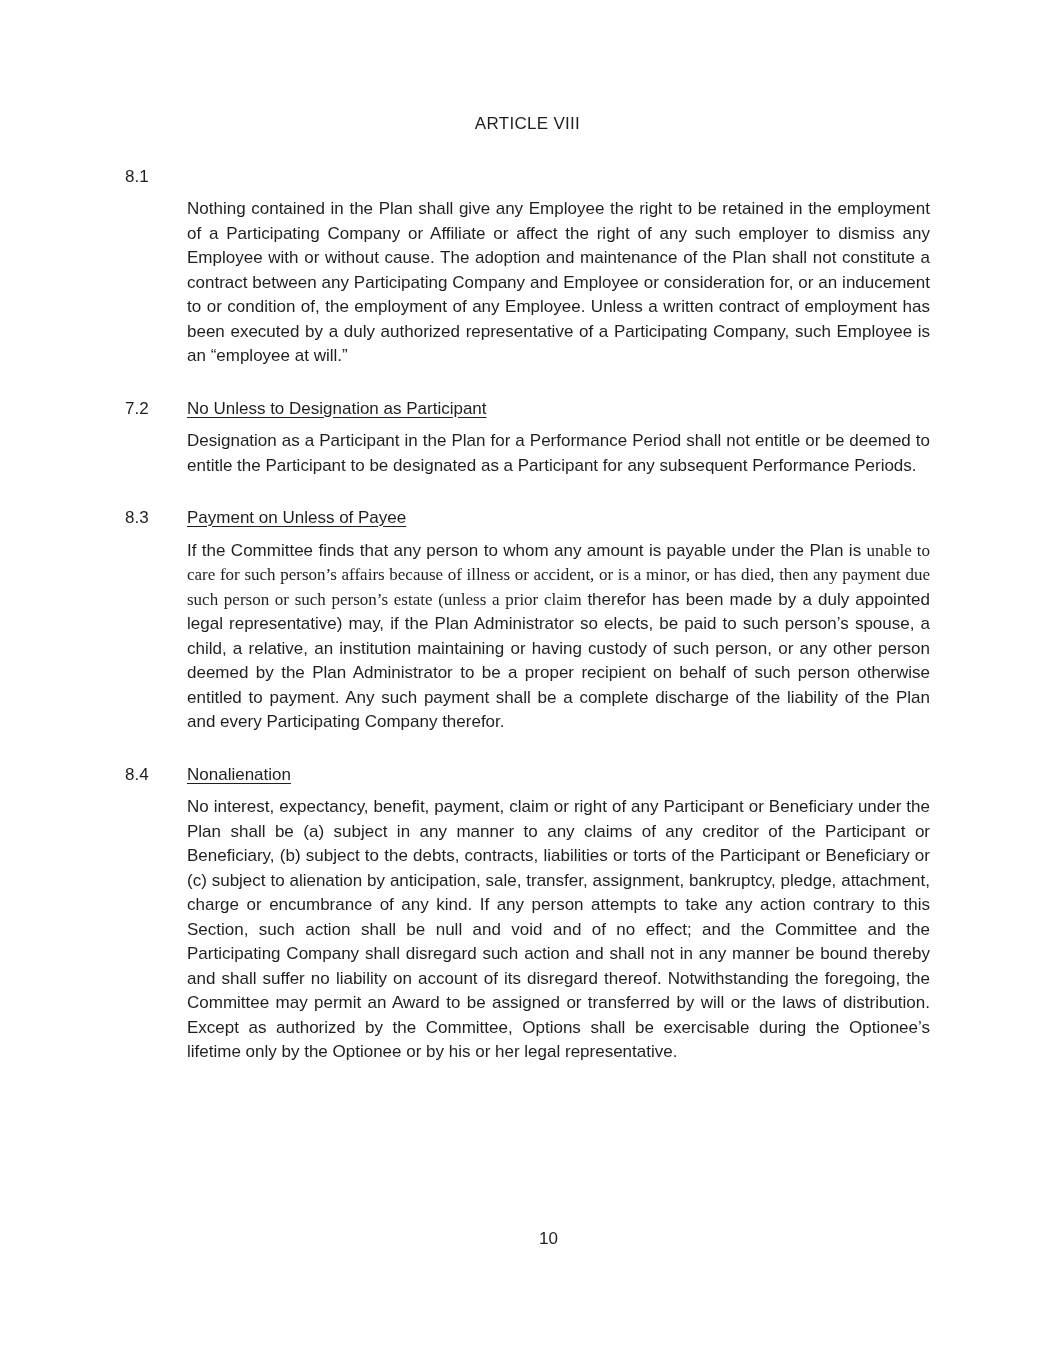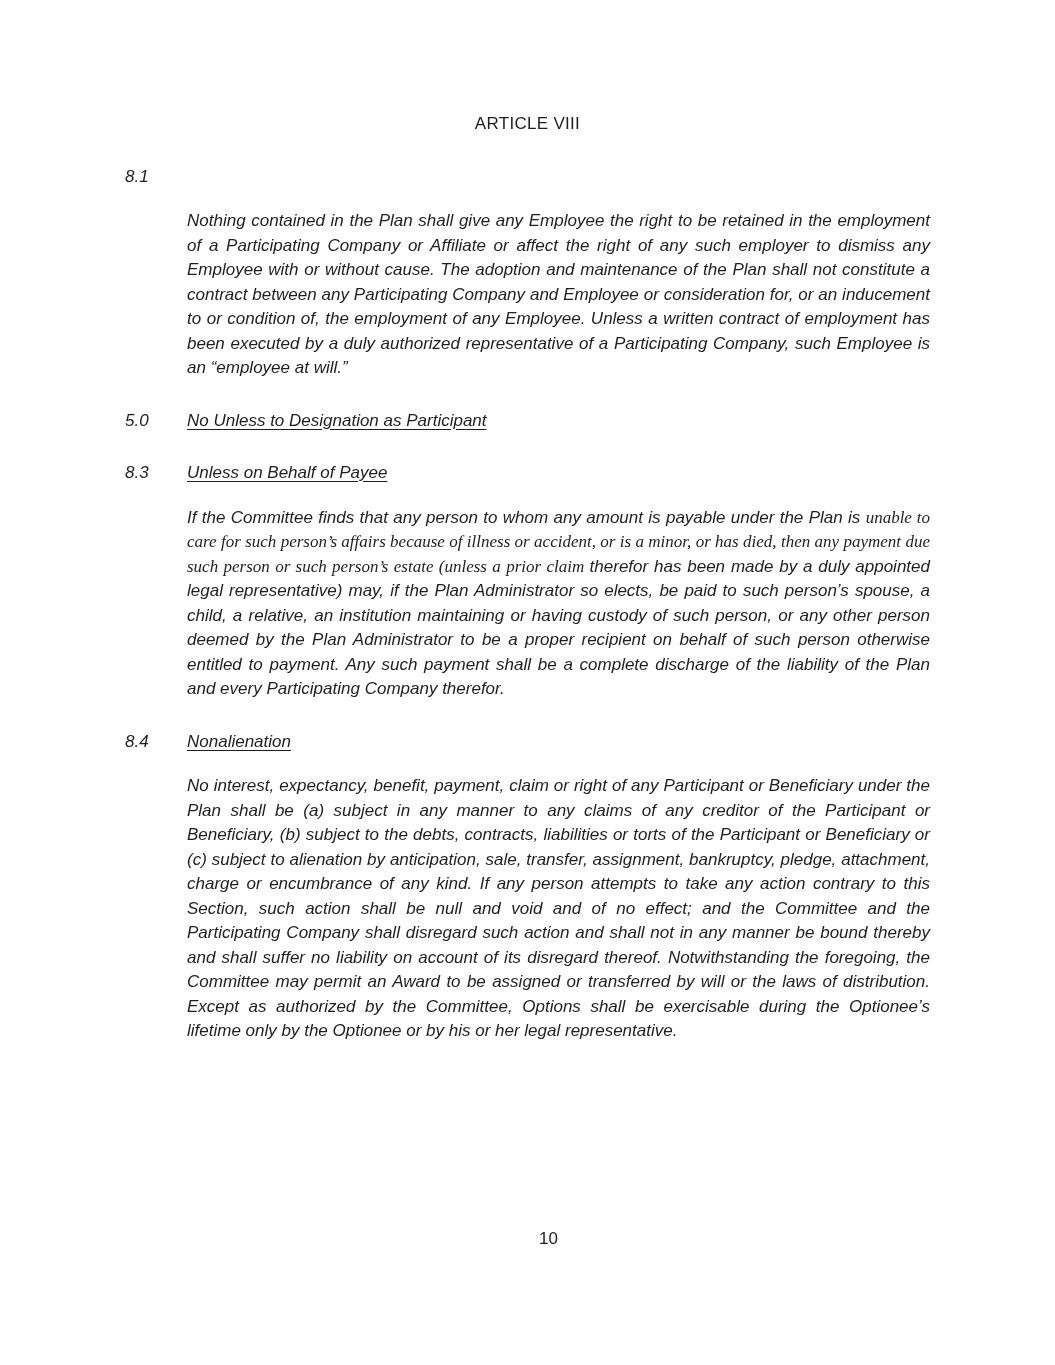--- a/index.html
+++ b/index.html
@@ -18,36 +18,35 @@
     line-height: 24.5px;
     overflow: hidden;
   }
   .doc-title {
     text-align: center;
     margin-bottom: 20px;
     letter-spacing: 0.3px;
   }
   .section {
     margin-top: 28px;
-    font-style: italic;
   }
   .section-head {
     display: flex;
   }
   .sec-num {
     width: 62px;
     flex: 0 0 62px;
   }
   .sec-title {
     text-decoration: underline;
     text-underline-offset: 3px;
   }
   p.body {
     margin-left: 62px;
-    margin-top: 20px;
+    margin-top: 8px;
     text-align: justify;
   }
   .serif {
     font-family: "Liberation Serif", serif;
   }
   .page-number {
     position: absolute;
     bottom: 62px;
     left: 0;
     right: 0;
@@ -66,29 +65,30 @@
 
   <div class="section">
     <div class="section-head">
       <span class="sec-num">8.1</span>
     </div>
     <p class="body">Nothing contained in the Plan shall give any Employee the right to be retained in the employment of a Participating Company or Affiliate or affect the right of any such employer to dismiss any Employee with or without cause.  The adoption and maintenance of the Plan shall not constitute a contract between any Participating Company and Employee or consideration for, or an inducement to or condition of, the employment of any Employee.  Unless a written contract of employment has been executed by a duly authorized representative of a Participating Company, such Employee is an “employee at will.”</p>
   </div>
 
   <div class="section">
     <div class="section-head">
-      <span class="sec-num">5.0</span>
+      <span class="sec-num">7.2</span>
       <span class="sec-title">No Unless to Designation as Participant</span>
     </div>
+    <p class="body">Designation as a Participant in the Plan for a Performance Period shall not entitle or be deemed to entitle the Participant to be designated as a Participant for any subsequent Performance Periods.</p>
   </div>
 
   <div class="section">
     <div class="section-head">
       <span class="sec-num">8.3</span>
-      <span class="sec-title">Unless on Behalf of Payee</span>
+      <span class="sec-title">Payment on Unless of Payee</span>
     </div>
     <p class="body"><span>If the Committee finds that any person to whom any amount is payable under the Plan is </span><span class="serif">unable to care for such person’s affairs because of illness or accident, or is a minor, or has died, then any payment due such person or such person’s estate (unless a prior claim </span><span>therefor has been made by a duly appointed legal representative) may, if the Plan Administrator so elects, be paid to such person’s spouse, a child, a relative, an institution maintaining or having custody of such person, or any other person deemed by the Plan Administrator to be a proper recipient on behalf of such person otherwise entitled to payment.  Any such payment shall be a complete discharge of the liability of the Plan and every Participating Company therefor.</span></p>
   </div>
 
   <div class="section">
     <div class="section-head">
       <span class="sec-num">8.4</span>
       <span class="sec-title">Nonalienation</span>
     </div>
     <p class="body">No interest, expectancy, benefit, payment, claim or right of any Participant or Beneficiary under the Plan shall be (a) subject in any manner to any claims of any creditor of the Participant or Beneficiary, (b) subject to the debts, contracts, liabilities or torts of the Participant or Beneficiary or (c) subject to alienation by anticipation, sale, transfer, assignment, bankruptcy, pledge, attachment, charge or encumbrance of any kind.  If any person attempts to take any action contrary to this Section, such action shall be null and void and of no effect; and the Committee and the Participating Company shall disregard such action and shall not in any manner be bound thereby and shall suffer no liability on account of its disregard thereof.  Notwithstanding the foregoing, the Committee may permit an Award to be assigned or transferred by will or the laws of distribution.  Except as authorized by the Committee, Options shall be exercisable during the Optionee’s lifetime only by the Optionee or by his or her legal representative.</p>

